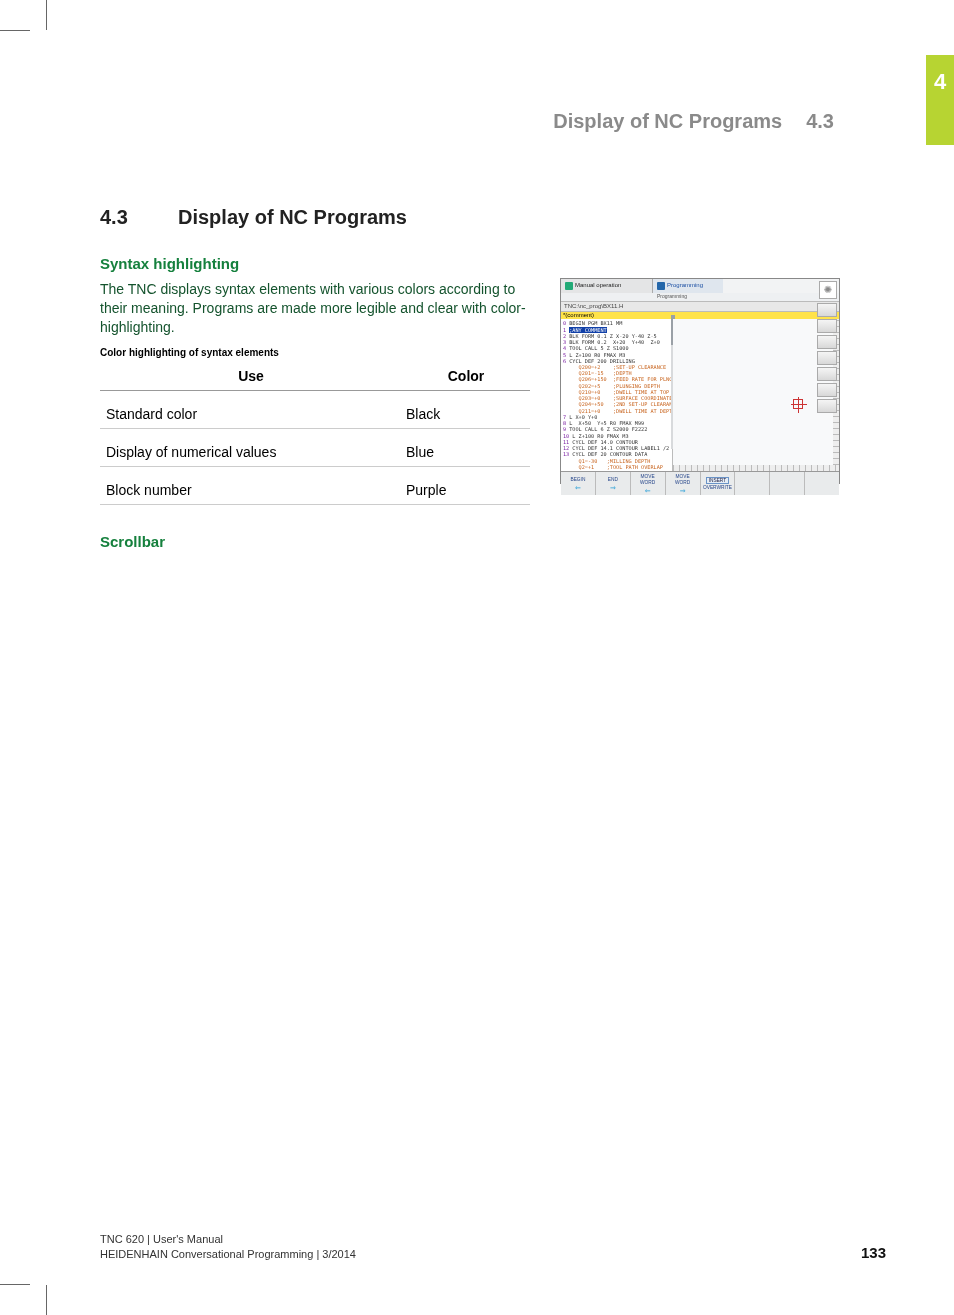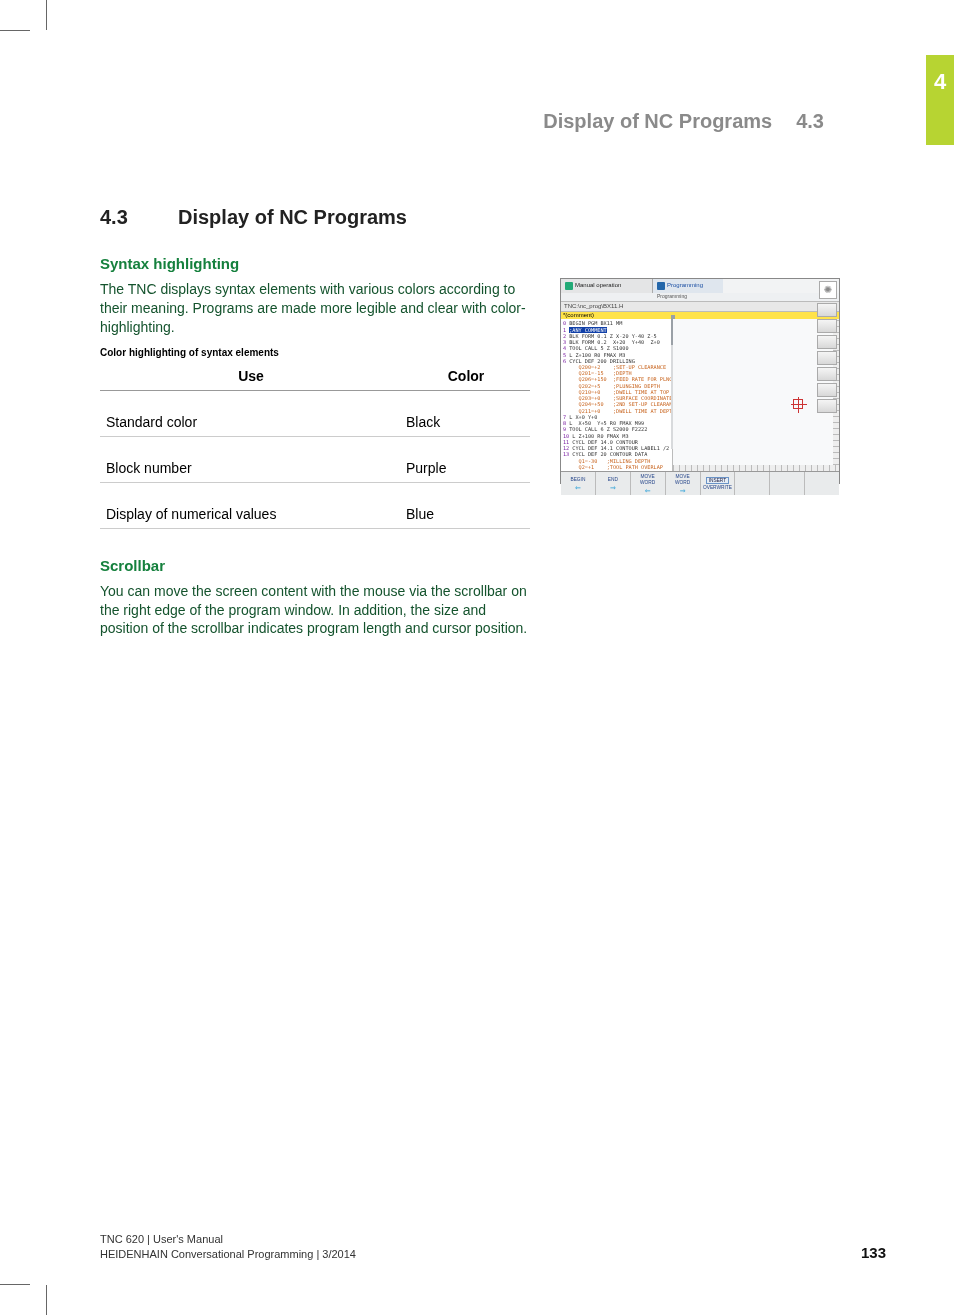--- a/index.html
+++ b/index.html
@@ -3,31 +3,31 @@
 <meta charset="utf-8">
 <style>
   * { box-sizing: border-box; margin: 0; padding: 0; }
   html, body { width: 954px; height: 1315px; font-family: Arial, Helvetica, sans-serif; background: #fff; color: #000; position: relative; }
   .page { position: relative; width: 954px; height: 1315px; }
   .crop-tl-v { position: absolute; left: 46px; top: 0; width: 1px; height: 30px; background: #666; }
   .crop-tl-h { position: absolute; left: 0; top: 30px; width: 30px; height: 1px; background: #666; }
   .crop-bl-v { position: absolute; left: 46px; bottom: 0; width: 1px; height: 30px; background: #666; }
   .crop-bl-h { position: absolute; left: 0; bottom: 30px; width: 30px; height: 1px; background: #666; }
   .chapter-tab { position: absolute; right: 0; top: 55px; width: 28px; height: 90px; background: #b7d432; color: #fff; font-size: 22px; font-weight: bold; display: flex; align-items: flex-start; justify-content: center; padding-top: 14px; }
-  .running-head { position: absolute; right: 130px; top: 110px; color: #8a8a8a; font-size: 20px; font-weight: bold; }
+  .running-head { position: absolute; right: 120px; top: 110px; color: #8a8a8a; font-size: 20px; font-weight: bold; }
   .running-head .num { margin-left: 24px; }
   .content { position: absolute; left: 100px; top: 206px; width: 740px; }
   .section-heading { font-size: 20px; font-weight: bold; color: #222; margin-bottom: 26px; }
   .section-heading .secnum { display: inline-block; width: 78px; }
   .sub-heading { font-size: 15px; font-weight: bold; color: #15803d; margin-bottom: 8px; }
   .body-text { font-size: 14px; color: #14532d; line-height: 1.35; margin-bottom: 10px; max-width: 430px; }
   .table-caption { font-size: 10px; font-weight: bold; margin-top: 6px; margin-bottom: 4px; }
   table.syntax { border-collapse: collapse; width: 430px; font-size: 14px; }
   table.syntax th { text-align: center; font-weight: bold; padding: 6px 4px 6px 6px; border-bottom: 1px solid #999; }
-  table.syntax td { padding: 23px 4px 6px 6px; border-bottom: 1px solid #ccc; }
+  table.syntax td { padding: 15px 4px 6px 6px; border-bottom: 1px solid #ccc; }
   table.syntax th:first-child, table.syntax td:first-child { width: 300px; }
   .block-gap { height: 28px; }
   .footer { position: absolute; left: 100px; bottom: 54px; font-size: 11px; color: #333; line-height: 1.3; }
   .pagenum { position: absolute; right: 68px; bottom: 54px; font-size: 15px; font-weight: bold; color: #111; }
 
   
   .shot { position: absolute; left: 560px; top: 278px; width: 280px; height: 206px; border: 1px solid #888; background: #f2f3f4; font-size: 6px; line-height: 1.2; }
   .shot .titlebar { display: flex; height: 14px; }
   .shot .titlebar .tab { display: flex; align-items: center; padding: 0 4px; gap: 2px; }
   .shot .titlebar .tab.left { background: #e4e5e6; color: #222; flex: 0 0 92px; border-right: 1px solid #aaa; }
@@ -88,34 +88,33 @@
           <th>Use</th>
           <th>Color</th>
         </tr>
       </thead>
       <tbody id="syntax-tbody">
           <tr>
             <td>Standard color</td>
             <td>Black</td>
           </tr>
           <tr>
+            <td>Display of numerical values</td>
+            <td>Blue</td>
+          </tr>
+          <tr>
             <td>Block number</td>
             <td>Purple</td>
-          </tr>
-          <tr>
-            <td>Display of numerical values</td>
-            <td>Blue</td>
           </tr>
         </tbody>
     </table>
 
     <div class="block-gap"></div>
 
     <div class="sub-heading">Scrollbar</div>
-    <p class="body-text">You can move the screen content with the mouse via the scrollbar on the right edge of the program window. In addition, the size and position of the scrollbar indicates program length and cursor position.</p>
   </div>
 
   <div class="shot">
     <div class="titlebar">
       <div class="tab left">
           <span class="ic"></span>
           <span>Manual operation</span>
         </div>
       <div class="tab right">
           <span class="ic"></span>

